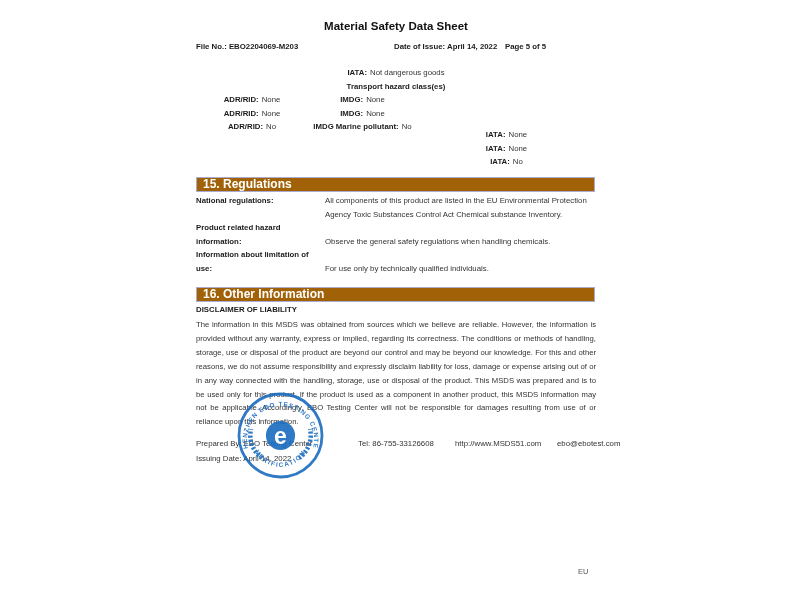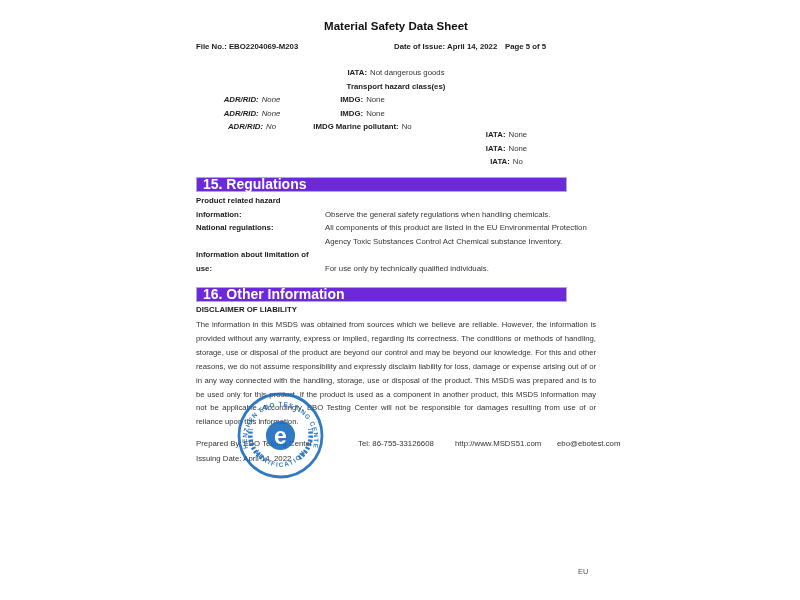--- a/index.html
+++ b/index.html
@@ -11,27 +11,27 @@
   .b{font-weight:bold;color:#1b1b1b;}
   .body-text{font-size:7.8px;line-height:13.5px;}
   .val{margin-left:3px;}
   
   .doc-title{left:196px;top:20px;width:400px;text-align:center;font-size:11.5px;font-weight:bold;color:#111;}
   .meta{top:42px;font-size:7.8px;font-weight:bold;color:#1b1b1b;white-space:nowrap;}
   
   .transport{left:196px;top:66px;width:400px;text-align:center;}
   .tline{height:13.5px;white-space:nowrap;}
   .trow{display:flex;height:13.5px;}
-  .tc1{width:112px;font-style:italic;}
+  .tc1{width:112px;}
   .tc2{width:109px;}
   .tc3{flex:1;margin-top:35px;}
   
   .secbar{
-    left:196px;width:371px;height:15px;background:#6d28d9;border:1px solid #ababd2;
-    box-sizing:border-box;color:#fff;font-weight:bold;font-size:14px;line-height:13px;
+    left:196px;width:399px;height:15px;background:#a16207;border:1px solid #ababd2;
+    box-sizing:border-box;color:#fff;font-weight:bold;font-size:12px;line-height:13px;
     padding-left:6px;
   }
   
   .s15{left:196px;top:194px;width:400px;}
   .srow{display:flex;}
   .lblcol{width:129px;font-weight:bold;color:#1b1b1b;}
   .valcol{width:271px;}
   .pad1{padding-top:13.5px;}
   
   .disc-title{left:196px;top:305px;font-size:7.8px;font-weight:bold;color:#1b1b1b;}
@@ -71,29 +71,29 @@
     <div class="trow">
       <div class="tc1"><span class="b">ADR/RID:</span><span class="val">No</span></div>
       <div class="tc2"><span class="b">IMDG Marine pollutant:</span><span class="val">No</span></div>
       <div class="tc3"><span class="b">IATA:</span><span class="val">No</span></div>
     </div>
   </div>
 
   <div class="abs secbar" style="top:177px;">15. Regulations</div>
   <div class="abs s15 body-text">
     <div class="srow">
+      <div class="lblcol">National regulations:</div>
+      <div class="valcol">All components of this product are listed in the EU Environmental Protection Agency Toxic Substances Control Act Chemical substance Inventory.</div>
+    </div>
+    <div class="srow">
       <div class="lblcol">
         <div>Product related hazard</div>
         <div>information:</div>
       </div>
       <div class="valcol pad1">Observe the general safety regulations when handling chemicals.</div>
-    </div>
-    <div class="srow">
-      <div class="lblcol">National regulations:</div>
-      <div class="valcol">All components of this product are listed in the EU Environmental Protection Agency Toxic Substances Control Act Chemical substance Inventory.</div>
     </div>
     <div class="srow">
       <div class="lblcol">
         <div>Information about limitation of</div>
         <div>use:</div>
       </div>
       <div class="valcol pad1">For use only by technically qualified individuals.</div>
     </div>
   </div>
 

